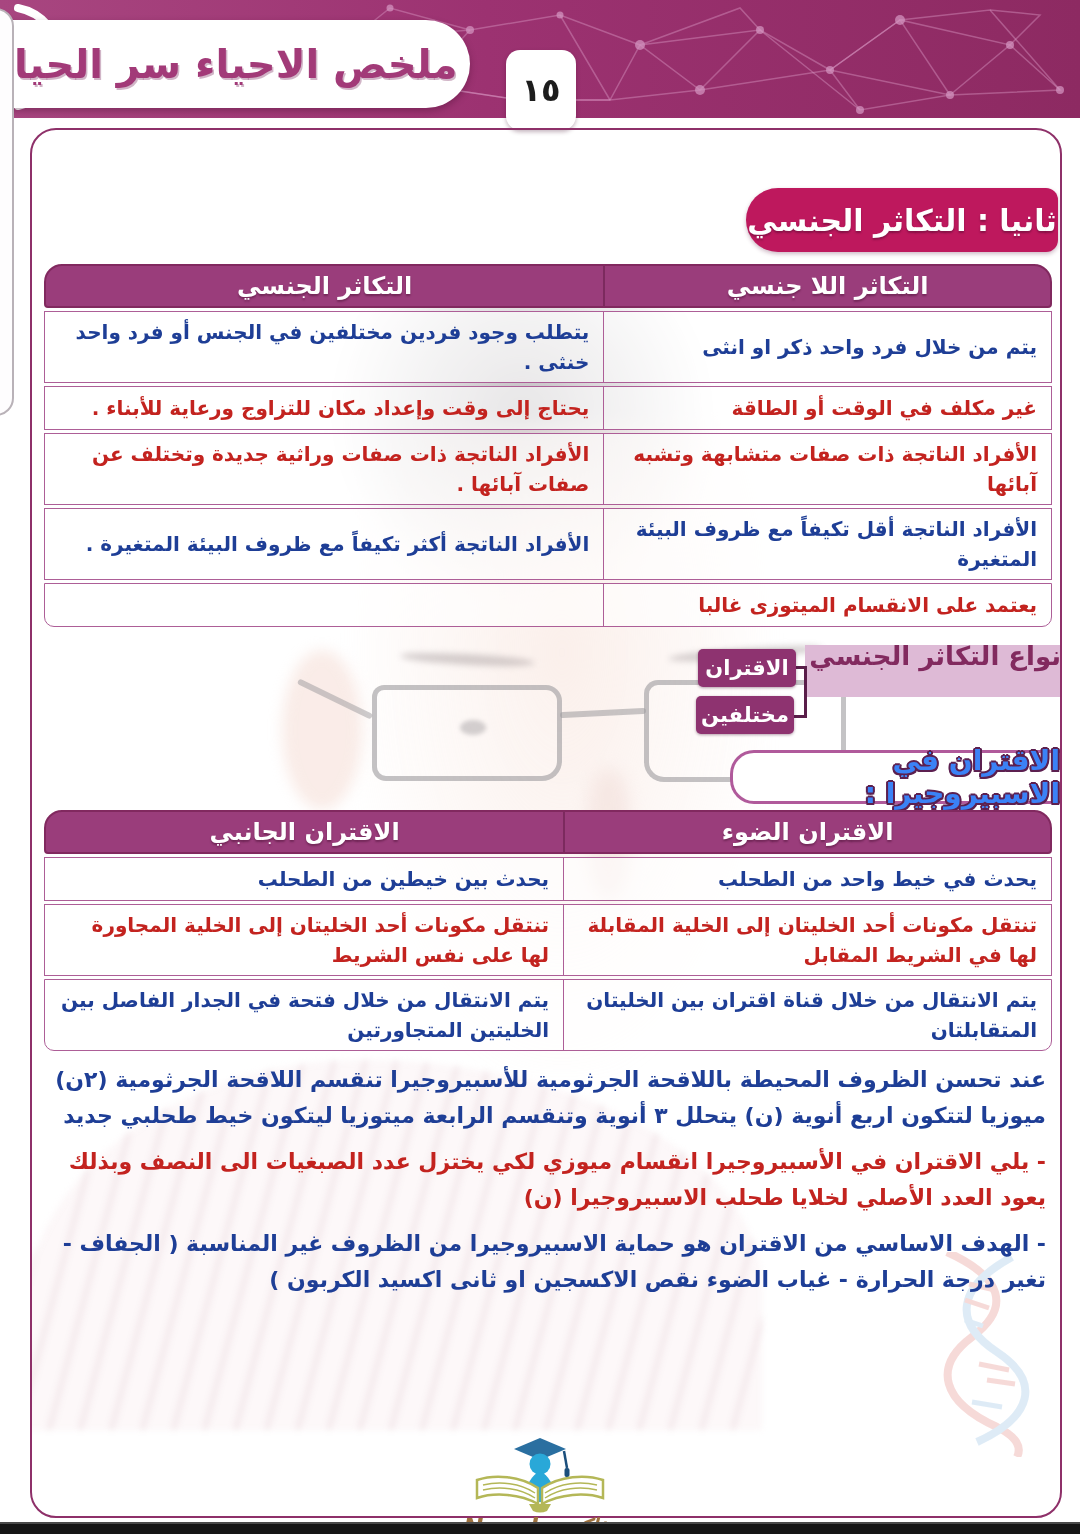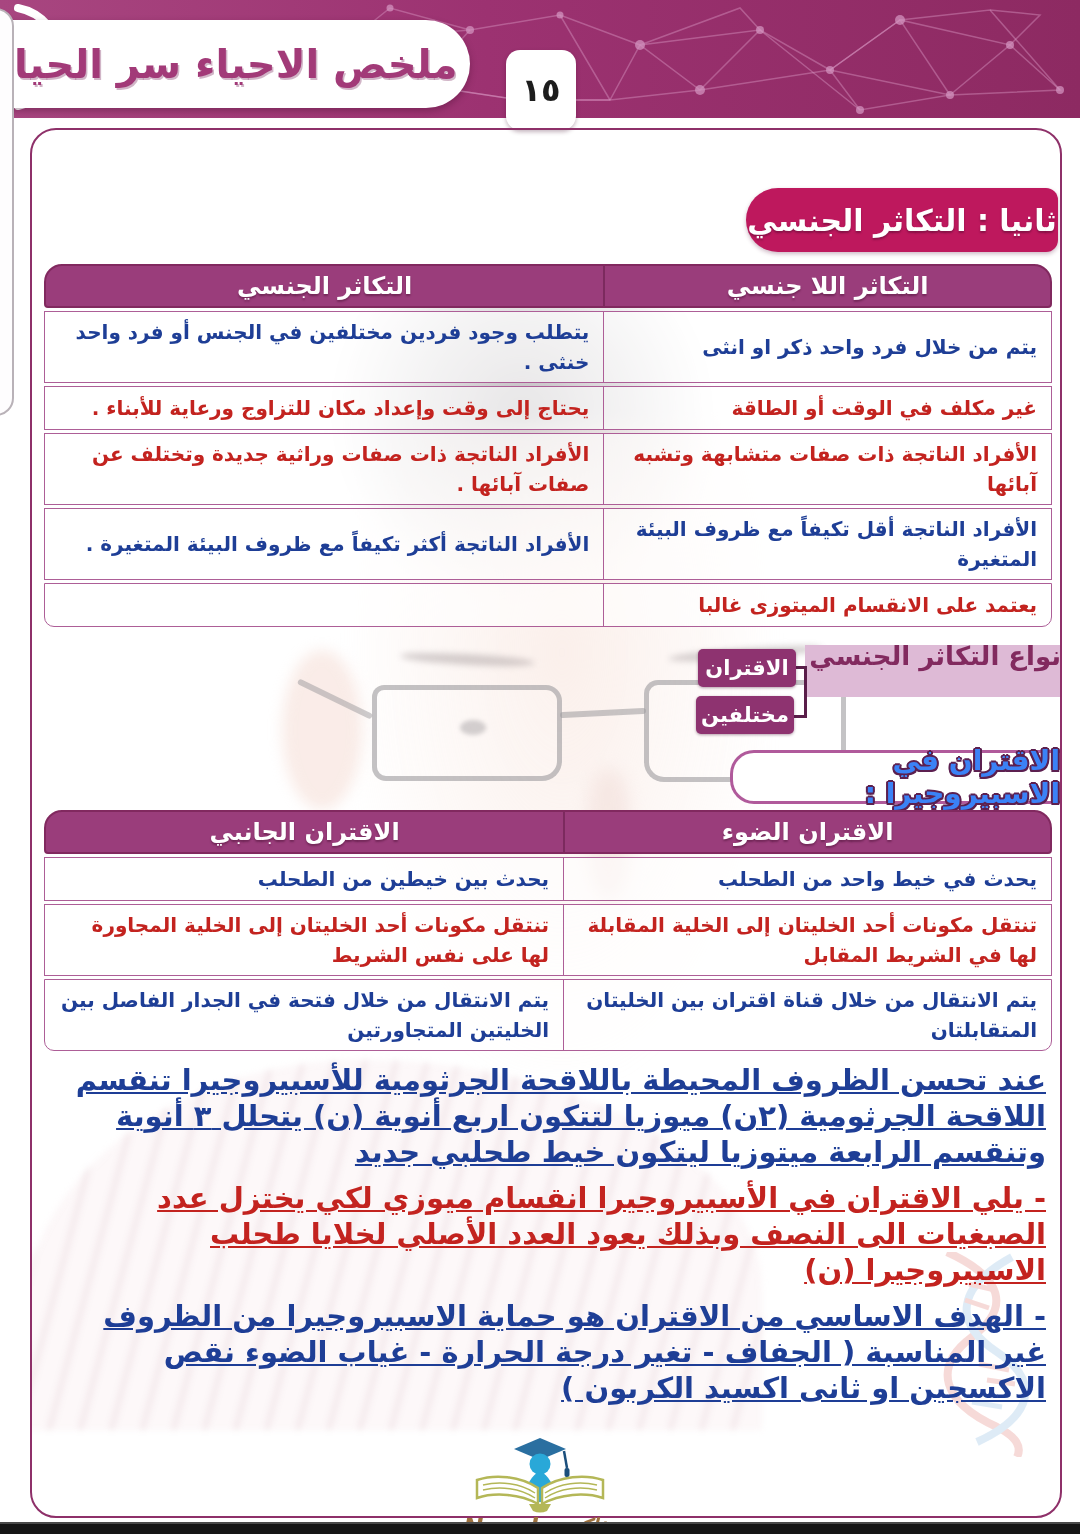--- a/index.html
+++ b/index.html
@@ -117,21 +117,21 @@
   .spiro-box { position:absolute; right:0; top:620px; width:330px; height:54px;
                background:#fff; border:3px solid #b05a9b; border-right:none;
                border-radius:24px 0 0 24px; z-index:2;
                display:flex; align-items:center; justify-content:center; }
   .spiro-box span { direction:rtl; color:#3b82f6; font-size:28px; font-weight:bold;
         text-shadow:-2px 0 #5c2050, 2px 0 #5c2050, 0 -2px #5c2050, 0 2px #5c2050,
                     -1.5px -1.5px #5c2050, 1.5px 1.5px #5c2050, -1.5px 1.5px #5c2050, 1.5px -1.5px #5c2050;margin-left:47px; }
 
   
   .notes { position:absolute; left:14px; right:14px; top:932px; direction:rtl; z-index:2; }
-  .note { font-size:29px; line-height:36px; font-weight:bold; text-align:right; margin-bottom:10px;text-decoration:underline; }
+  .note { font-size:22px; line-height:36px; font-weight:bold; text-align:right; margin-bottom:10px; }
 
   
   .logo { position:absolute; left:455px; top:1436px; width:170px; z-index:5; text-align:center; }
   .logo-text { direction:rtl; color:#9e713e; font-size:24px; font-weight:bold; font-style:italic;
                margin-top:-4px; white-space:nowrap; }
   .bottom-bar { position:absolute; left:0; top:1522px; width:1080px; height:12px;
                 background:#161616; border-top:2px solid #4a4a4a; z-index:7; }
 </style>
 </head>
 <body>

